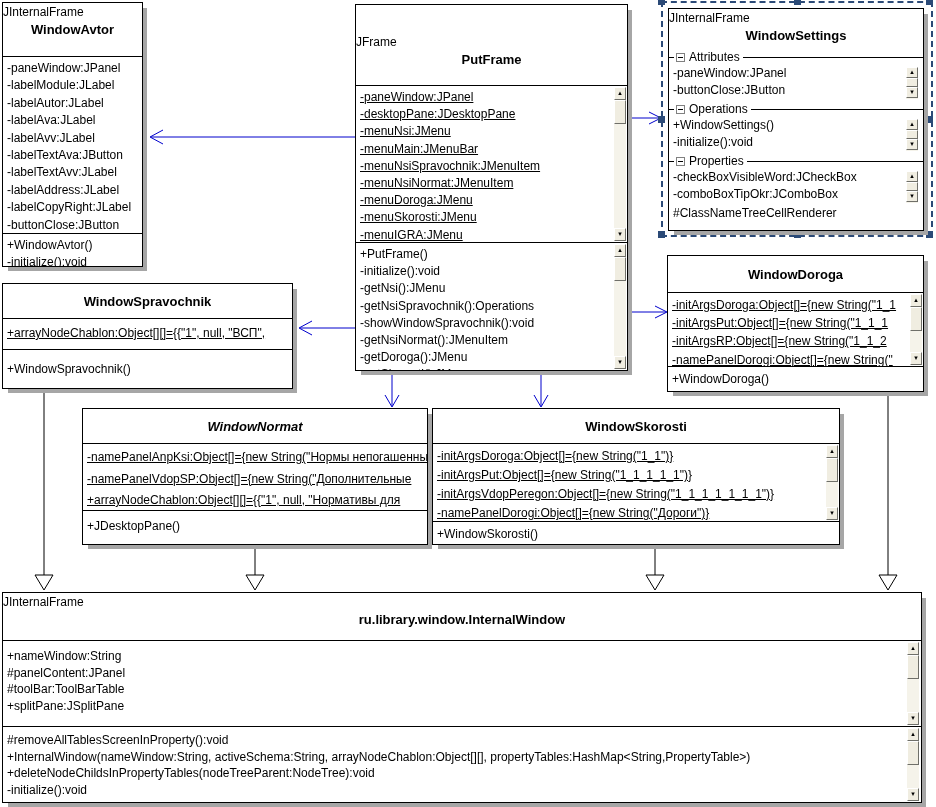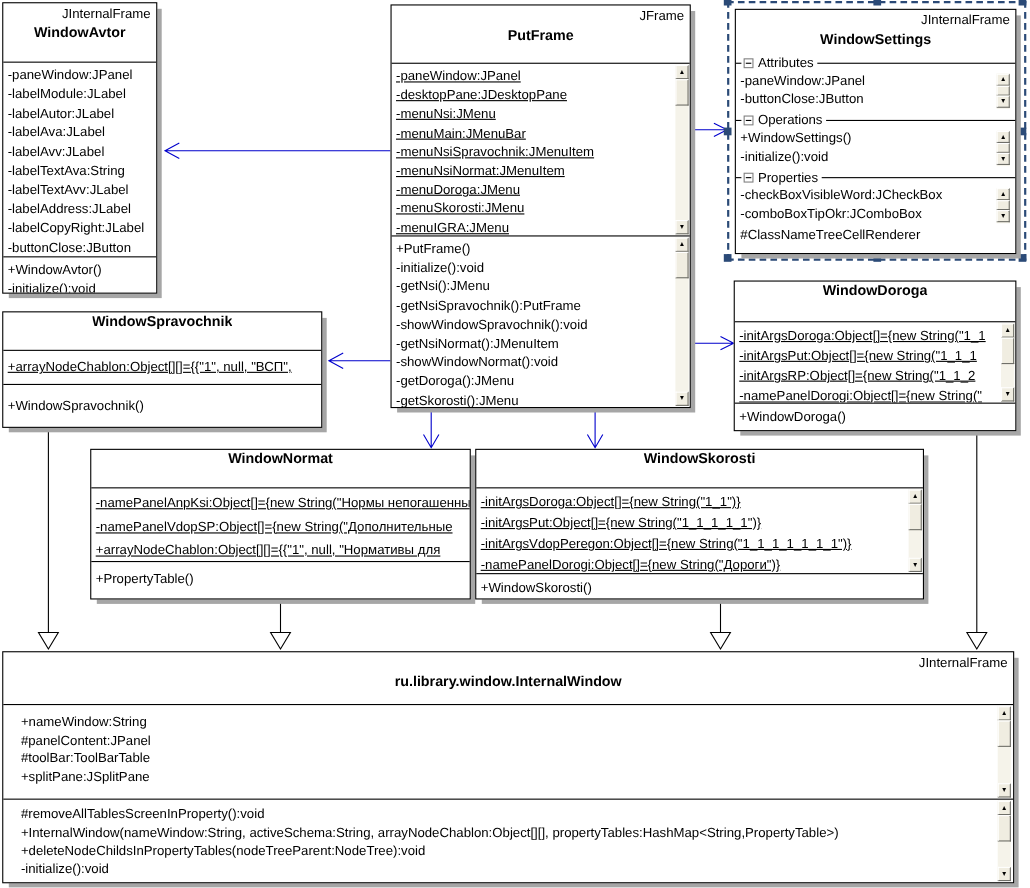--- a/index.html
+++ b/index.html
@@ -4,36 +4,36 @@
 <style>
   html,body{margin:0;padding:0;background:#fff;}
   .canvas{position:relative;width:936px;height:807px;background:#fff;overflow:hidden;
           font-family:"Liberation Sans",sans-serif;font-size:12px;color:#000;}
   .wires{position:absolute;left:0;top:0;width:936px;height:807px;pointer-events:none;}
 
   
   .uml-box{position:absolute;background:#fff;border:1px solid #000;
            box-shadow:5px 5px 0 -1px #a6a6a6;display:flex;flex-direction:column;box-sizing:border-box;}
   .hdr{box-sizing:border-box;}
-  .stereo{text-align:right;padding:2px 5px 0 0;white-space:nowrap;overflow:hidden;}
+  .stereo{text-align:left;padding:2px 5px 0 0;white-space:nowrap;overflow:hidden;}
   .title{text-align:center;font-weight:bold;font-size:13px;white-space:nowrap;overflow:hidden;}
   .hdr.two .title{padding-top:3px;}
-  .hdr.one{display:flex;justify-content:center;}
+  .hdr.one{display:flex;align-items:center;justify-content:center;}
   .sec{border-top:1px solid #000;position:relative;box-sizing:border-box;overflow:hidden;padding-top:3px;}
   .member{white-space:nowrap;overflow:hidden;padding-left:4px;}
   .u .member, .member.u{text-decoration:underline;}
 
   
   .b-avtor   .member{height:17.4px;line-height:17.4px;}
   .b-put     .member{height:17.2px;line-height:17.2px;}
   .b-doroga  .member{height:18.2px;line-height:18.2px;}
   .b-sprav   .member{height:26px;line-height:26px;}
   .b-normat  .member{height:21.5px;line-height:21.5px;}
   .b-skorosti .member{height:19px;line-height:19px;}
-  .b-internal .member{height:16.6px;line-height:16.6px;margin-left:12px;}
+  .b-internal .member{height:16.6px;line-height:16.6px;}
   .b-settings .member{height:17px;line-height:17px;}
 
   
   .vsb{position:absolute;top:1px;bottom:1px;right:1px;width:12px;background:#f5f3ea;
        display:flex;flex-direction:column;box-sizing:border-box;}
   .sb-btn{height:13px;background:#f0ede1;border:1px solid;border-color:#ffffff #6f6f69 #6f6f69 #ffffff;
           box-sizing:border-box;display:flex;align-items:center;justify-content:center;flex:0 0 auto;}
   .sb-glyph{font-family:"DejaVu Sans",sans-serif;font-size:7px;line-height:7px;color:#000;}
   .sb-thumb{height:24px;background:#f0ede1;border:1px solid;border-color:#ffffff #6f6f69 #6f6f69 #ffffff;
             box-sizing:border-box;flex:0 0 auto;}
@@ -91,35 +91,35 @@
       <div class="stereo">JInternalFrame</div>
       <div class="title">WindowAvtor</div>
     </div>
     <div class="sec" style="height:177px;">
 
     <div class="member">-paneWindow:JPanel</div>
         <div class="member">-labelModule:JLabel</div>
         <div class="member">-labelAutor:JLabel</div>
         <div class="member">-labelAva:JLabel</div>
         <div class="member">-labelAvv:JLabel</div>
-        <div class="member">-labelTextAva:String</div>
+        <div class="member">-labelTextAva:JButton</div>
         <div class="member">-labelTextAvv:JLabel</div>
         <div class="member">-labelAddress:JLabel</div>
         <div class="member">-labelCopyRight:JLabel</div>
         <div class="member">-buttonClose:JButton</div>
       </div>
     <div class="sec" style="flex:1;">
 
     <div class="member">+WindowAvtor()</div>
         <div class="member">-initialize():void</div>
       </div>
   </div>
 
   <div class="uml-box b-put" style="left:355px;top:4px;width:273px;height:367px;">
-    <div class="hdr two" style="height:52px;">
+    <div class="hdr two" style="height:52px;margin-top:28px;">
       <div class="stereo">JFrame</div>
       <div class="title">PutFrame</div>
     </div>
     <div class="sec u" style="height:157px;padding-right:13px;">
 
       <div class="vsb">
         <div class="sb-btn">
             <span class="sb-glyph">▴</span>
           </div>
         <div class="sb-thumb"></div>
@@ -146,24 +146,23 @@
           </div>
         <div class="sb-thumb"></div>
         <div class="sb-fill"></div>
         <div class="sb-btn">
             <span class="sb-glyph">▾</span>
           </div>
       </div>
     <div class="member">+PutFrame()</div>
         <div class="member">-initialize():void</div>
         <div class="member">-getNsi():JMenu</div>
-        <div class="member">-getNsiSpravochnik():PutFrame</div>
+        <div class="member">-getNsiSpravochnik():Operations</div>
         <div class="member">-showWindowSpravochnik():void</div>
         <div class="member">-getNsiNormat():JMenuItem</div>
-        <div class="member">-showWindowNormat():void</div>
         <div class="member">-getDoroga():JMenu</div>
         <div class="member">-getSkorosti():JMenu</div>
       </div>
   </div>
 
   <div class="sel-rect" style="left:661px;top:1px;width:272px;height:236px;"></div>
   <div class="handle" style="left:658px;top:-2px;"></div>
   <div class="handle" style="left:794px;top:-2px;"></div>
   <div class="handle" style="left:926px;top:-2px;"></div>
   <div class="handle" style="left:658px;top:116px;"></div>
@@ -282,32 +281,32 @@
 
     <div class="member u">+arrayNodeChablon:Object[][]={{"1", null, "ВСП",</div>
       </div>
     <div class="sec" style="flex:1;padding-top:6px;">
 
     <div class="member">+WindowSpravochnik()</div>
       </div>
   </div>
 
   <div class="uml-box b-normat" style="left:82px;top:408px;width:346px;height:137px;">
-    <div class="hdr one" style="height:34px;">
+    <div class="hdr one" style="height:34px;font-style:italic;">
       <div class="title">WindowNormat</div>
     </div>
     <div class="sec" style="height:67px;">
 
     <div class="member u">-namePanelAnpKsi:Object[]={new String("Нормы непогашенны</div>
         <div class="member u">-namePanelVdopSP:Object[]={new String("Дополнительные </div>
         <div class="member u">+arrayNodeChablon:Object[][]={{"1", null, "Нормативы для</div>
       </div>
     <div class="sec" style="flex:1;padding-top:5px;">
 
-    <div class="member">+PropertyTable()</div>
+    <div class="member">+JDesktopPane()</div>
       </div>
   </div>
 
   <div class="uml-box b-skorosti" style="left:432px;top:408px;width:408px;height:137px;">
     <div class="hdr one" style="height:34px;">
       <div class="title">WindowSkorosti</div>
     </div>
     <div class="sec" style="height:78px;padding-right:13px;">
 
       <div class="vsb">

